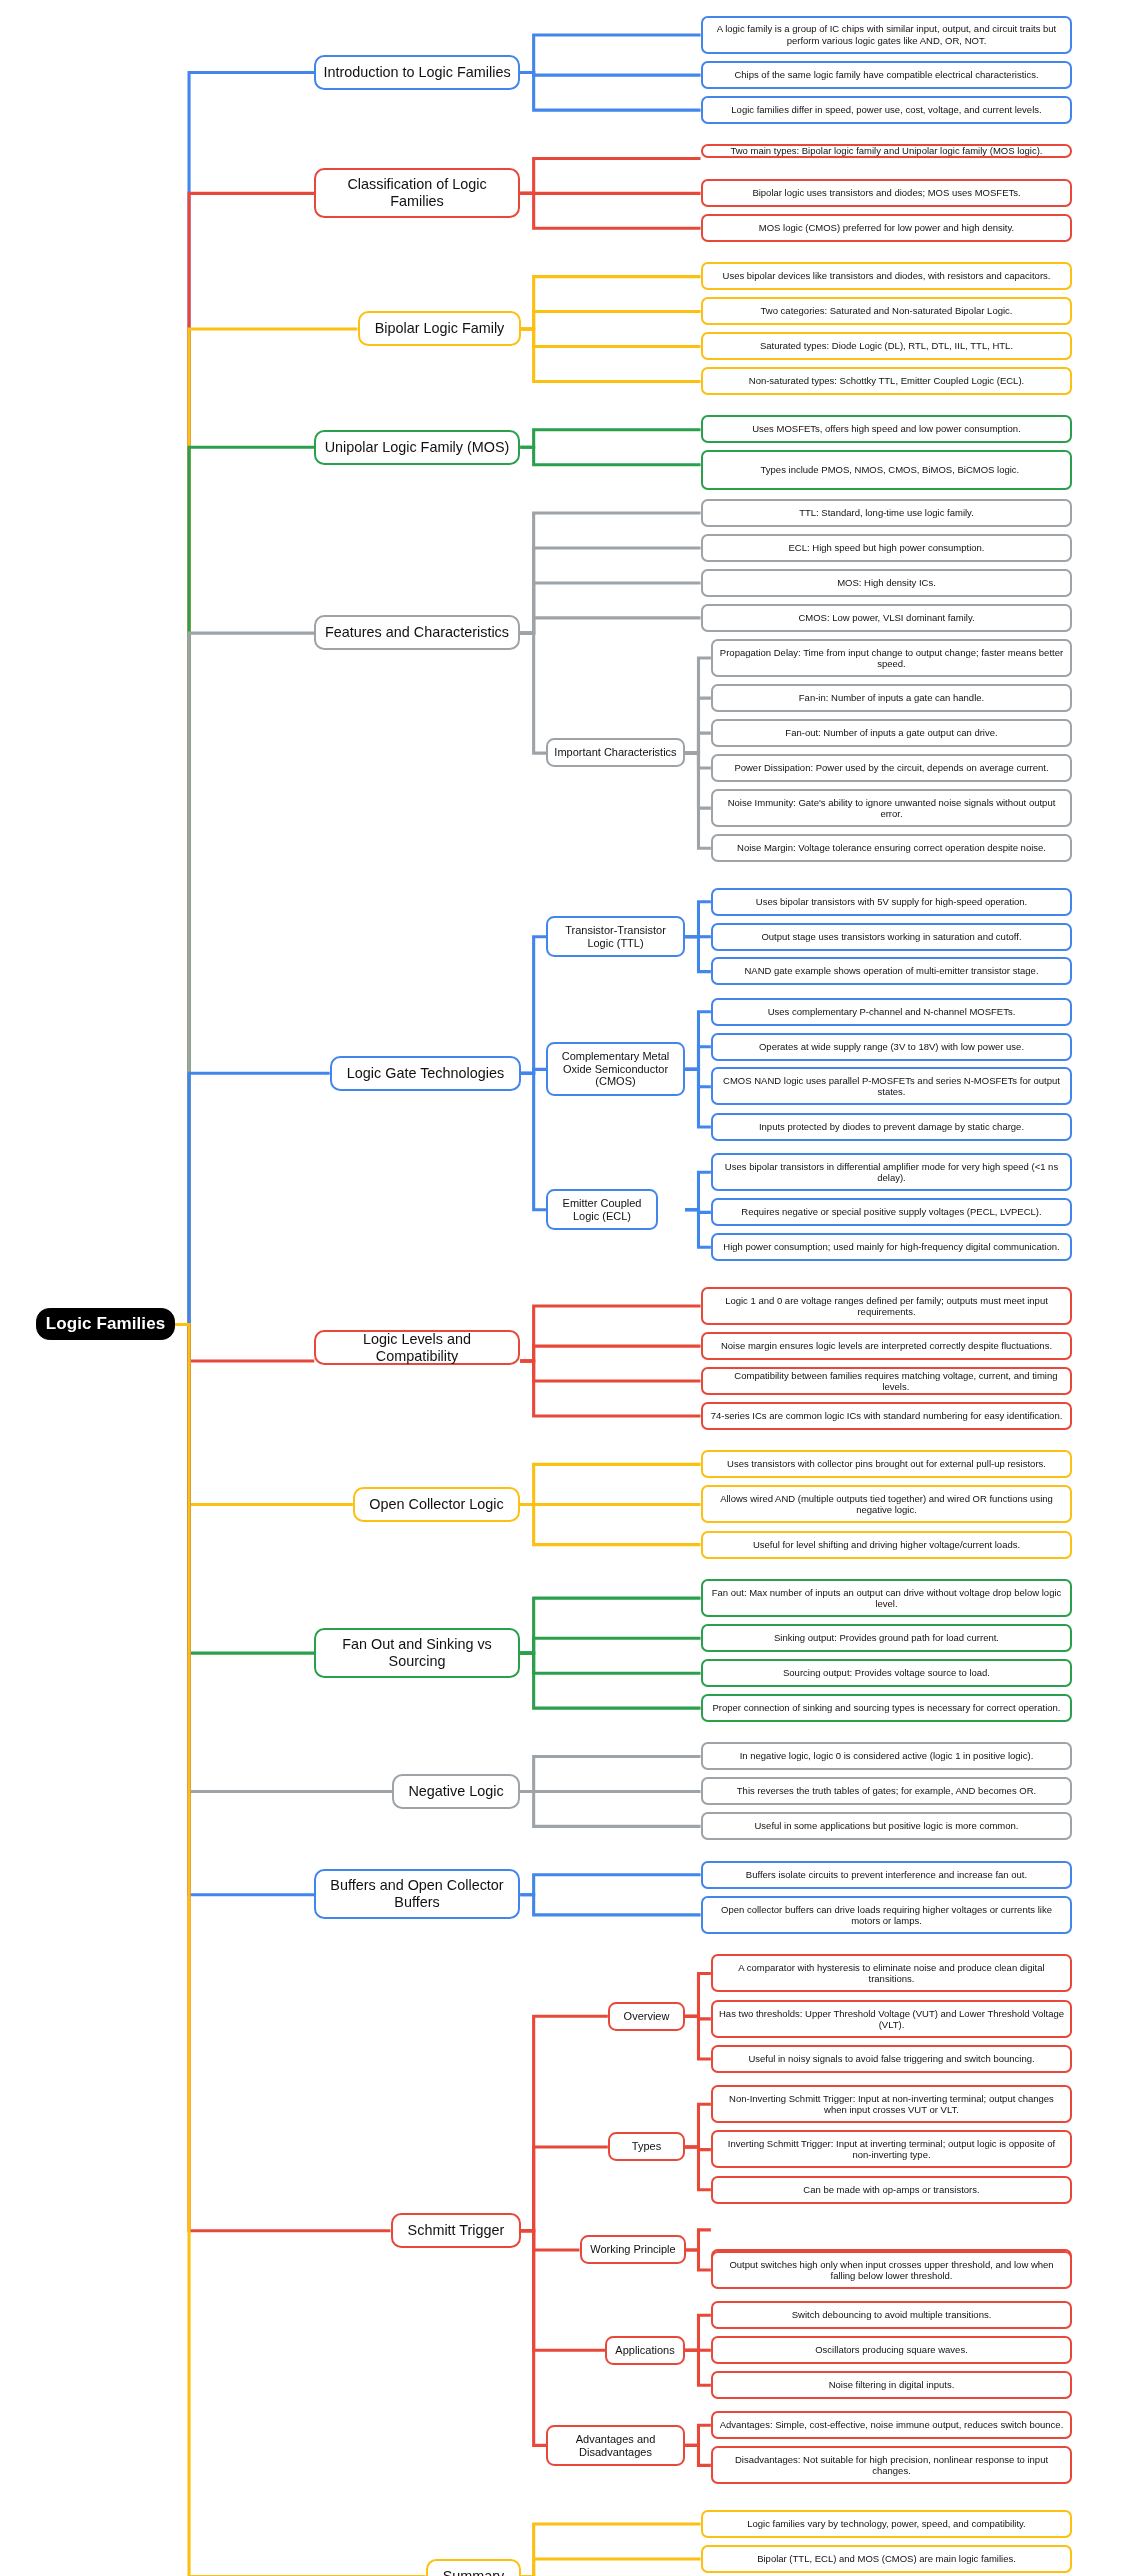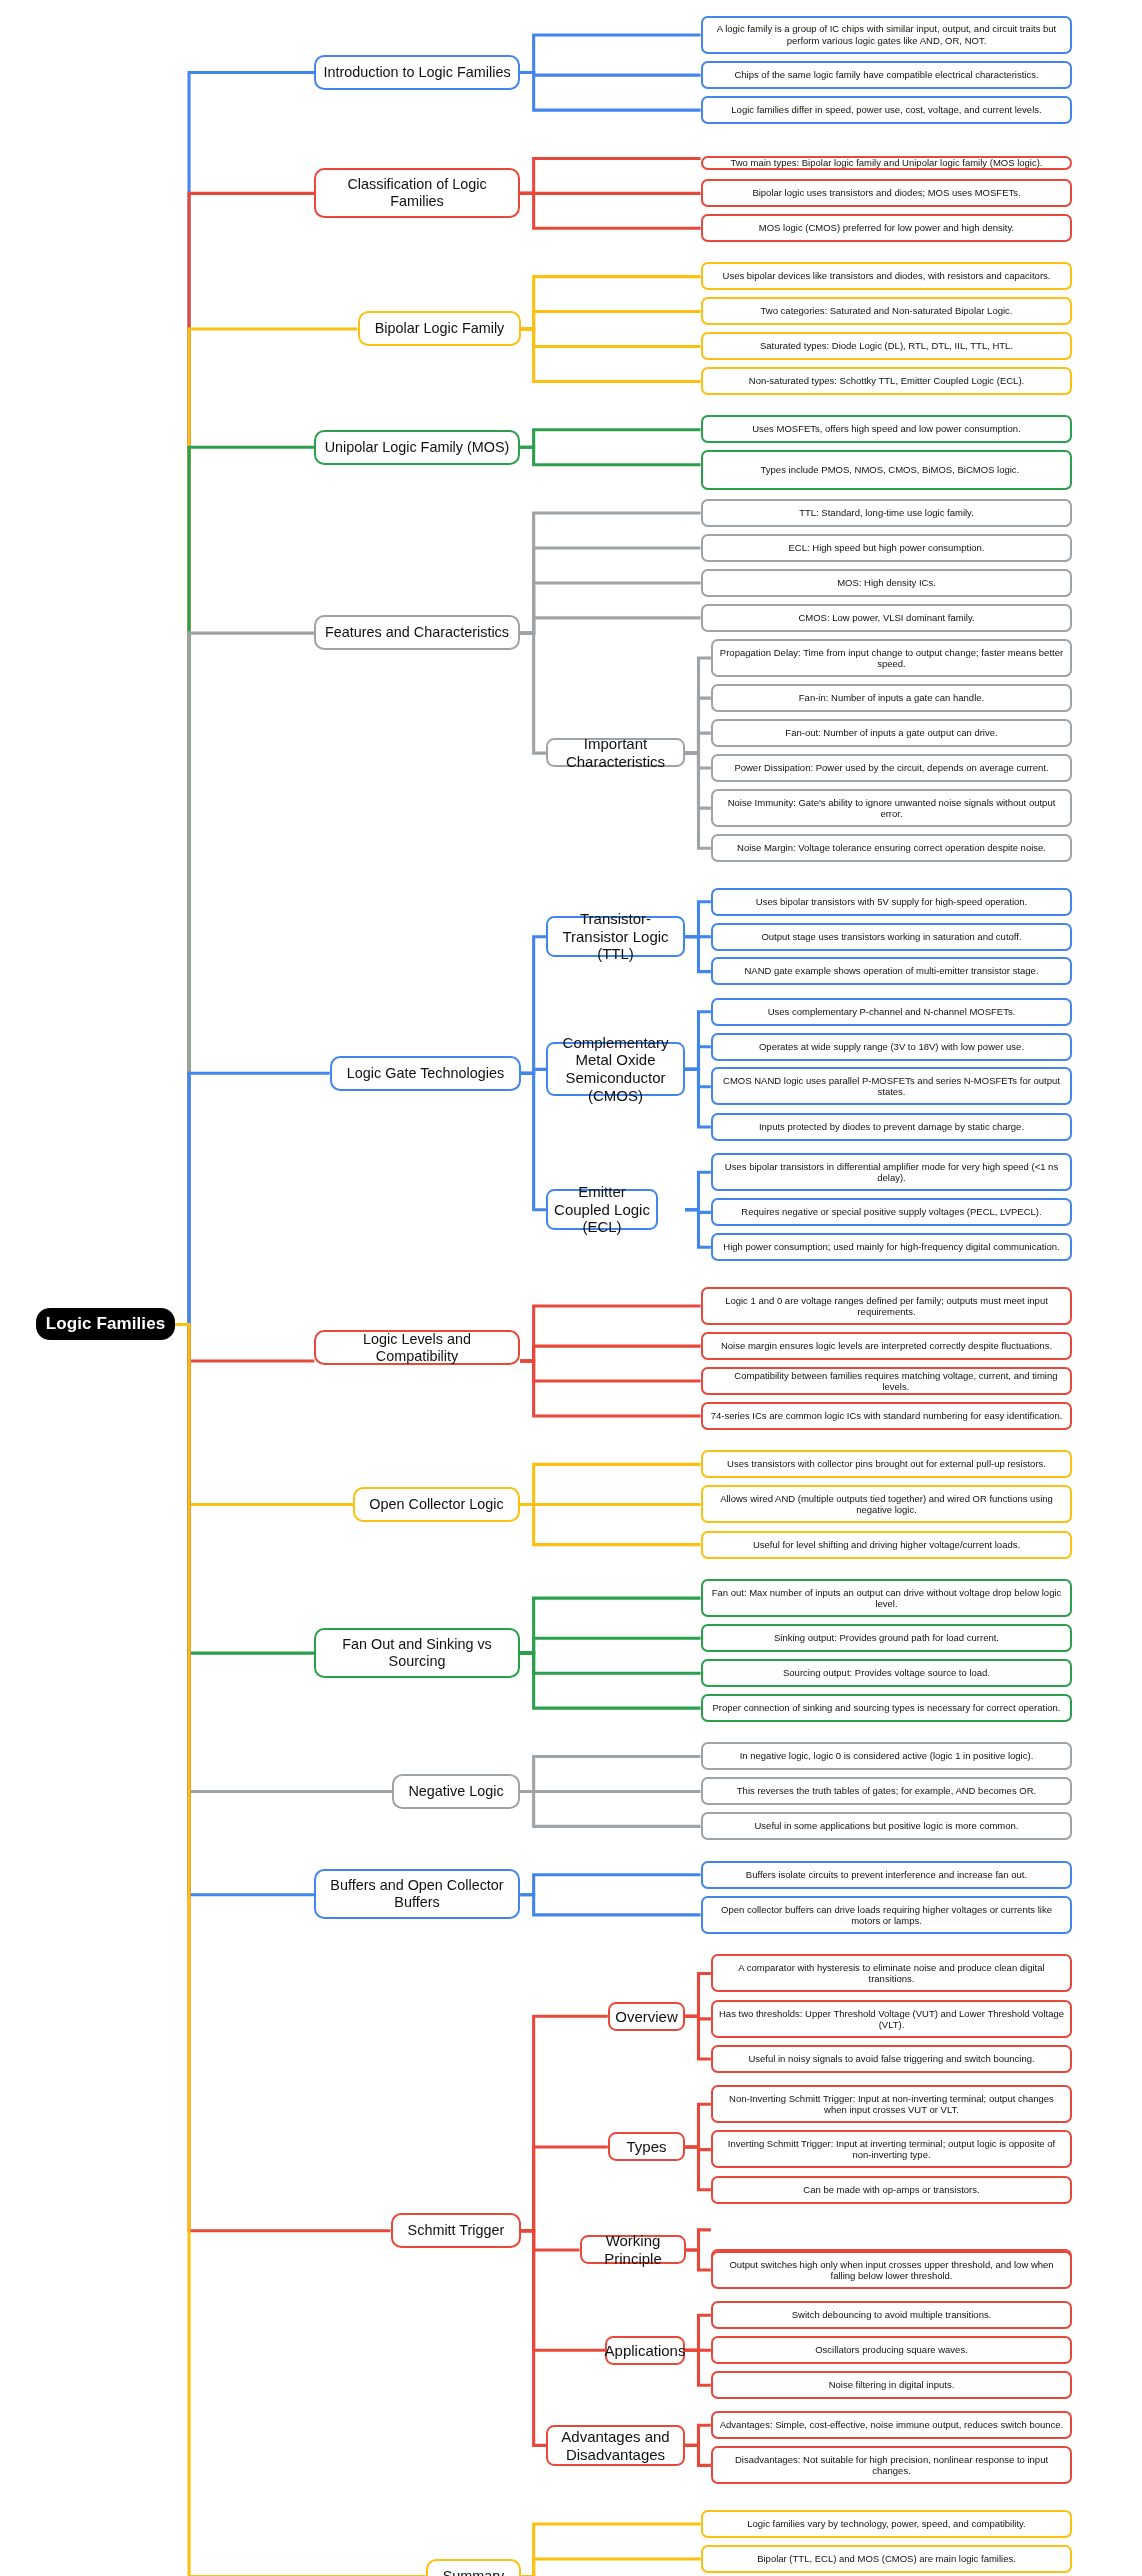--- a/index.html
+++ b/index.html
@@ -45,21 +45,21 @@
     letter-spacing: 0.1px;
   }
   .node.branch {
     border-width: 2.6px;
     border-radius: 10.3px;
     font-size: 14.4px;
   }
   .node.sub {
     border-width: 2.1px;
     border-radius: 8.2px;
-    font-size: 15px;
+    font-size: 11px;
   }
   .node.leaf {
     border-width: 2.1px;
     border-radius: 6.7px;
     font-size: 9.5px;
   }
   
   .c-blue   { border-color: #4285ec; }
   .c-red    { border-color: #e8483a; }
   .c-yellow { border-color: #fcc012; }
@@ -157,21 +157,21 @@
       <path d="M339 2570.356249999999 H367 V3476.7949999999983 H761" stroke="#9ea3a8" stroke-width="6" fill="none"></path>
       <path d="M339 2570.356249999999 H367 V3677.412499999998 H610" stroke="#4285ec" stroke-width="6" fill="none"></path>
       <path d="M339 2570.356249999999 H367 V4329.774999999998 H758" stroke="#e8483a" stroke-width="6" fill="none"></path>
       <path d="M339 2570.356249999999 H367 V5000.839999999997 H826" stroke="#fcc012" stroke-width="6" fill="none"></path>
     </svg>
   <div id="nodes-layer">
       <div class="node leaf c-blue" style="left: 701px; top: 15.5px; width: 371px; height: 38px;">A logic family is a group of IC chips with similar input, output, and circuit traits but perform various logic gates like AND, OR, NOT.</div>
       <div class="node leaf c-blue" style="left: 701px; top: 61px; width: 371px; height: 28px;">Chips of the same logic family have compatible electrical characteristics.</div>
       <div class="node leaf c-blue" style="left: 701px; top: 96px; width: 371px; height: 28px;">Logic families differ in speed, power use, cost, voltage, and current levels.</div>
       <div class="node branch c-blue" style="left: 314px; top: 55px; width: 206px; height: 35px;">Introduction to Logic Families</div>
-      <div class="node leaf c-red" style="left: 701px; top: 144px; width: 371px; height: 14px; margin-top: 12px;">Two main types: Bipolar logic family and Unipolar logic family (MOS logic).</div>
+      <div class="node leaf c-red" style="left: 701px; top: 144px; width: 371px; height: 14px;">Two main types: Bipolar logic family and Unipolar logic family (MOS logic).</div>
       <div class="node leaf c-red" style="left: 701px; top: 179px; width: 371px; height: 28px;">Bipolar logic uses transistors and diodes; MOS uses MOSFETs.</div>
       <div class="node leaf c-red" style="left: 701px; top: 214px; width: 371px; height: 28px;">MOS logic (CMOS) preferred for low power and high density.</div>
       <div class="node branch c-red" style="left: 314px; top: 168px; width: 206px; height: 50px;">Classification of Logic Families</div>
       <div class="node leaf c-yellow" style="left: 701px; top: 262px; width: 371px; height: 28px;">Uses bipolar devices like transistors and diodes, with resistors and capacitors.</div>
       <div class="node leaf c-yellow" style="left: 701px; top: 297px; width: 371px; height: 28px;">Two categories: Saturated and Non-saturated Bipolar Logic.</div>
       <div class="node leaf c-yellow" style="left: 701px; top: 332px; width: 371px; height: 28px;">Saturated types: Diode Logic (DL), RTL, DTL, IIL, TTL, HTL.</div>
       <div class="node leaf c-yellow" style="left: 701px; top: 367px; width: 371px; height: 28px;">Non-saturated types: Schottky TTL, Emitter Coupled Logic (ECL).</div>
       <div class="node branch c-yellow" style="left: 358px; top: 311px; width: 163px; height: 35px;">Bipolar Logic Family</div>
       <div class="node leaf c-green" style="left: 701px; top: 415px; width: 371px; height: 28px;">Uses MOSFETs, offers high speed and low power consumption.</div>
       <div class="node leaf c-green" style="left: 701px; top: 450px; width: 371px; height: 40px; padding-left: 12px;">Types include PMOS, NMOS, CMOS, BiMOS, BiCMOS logic.</div>

